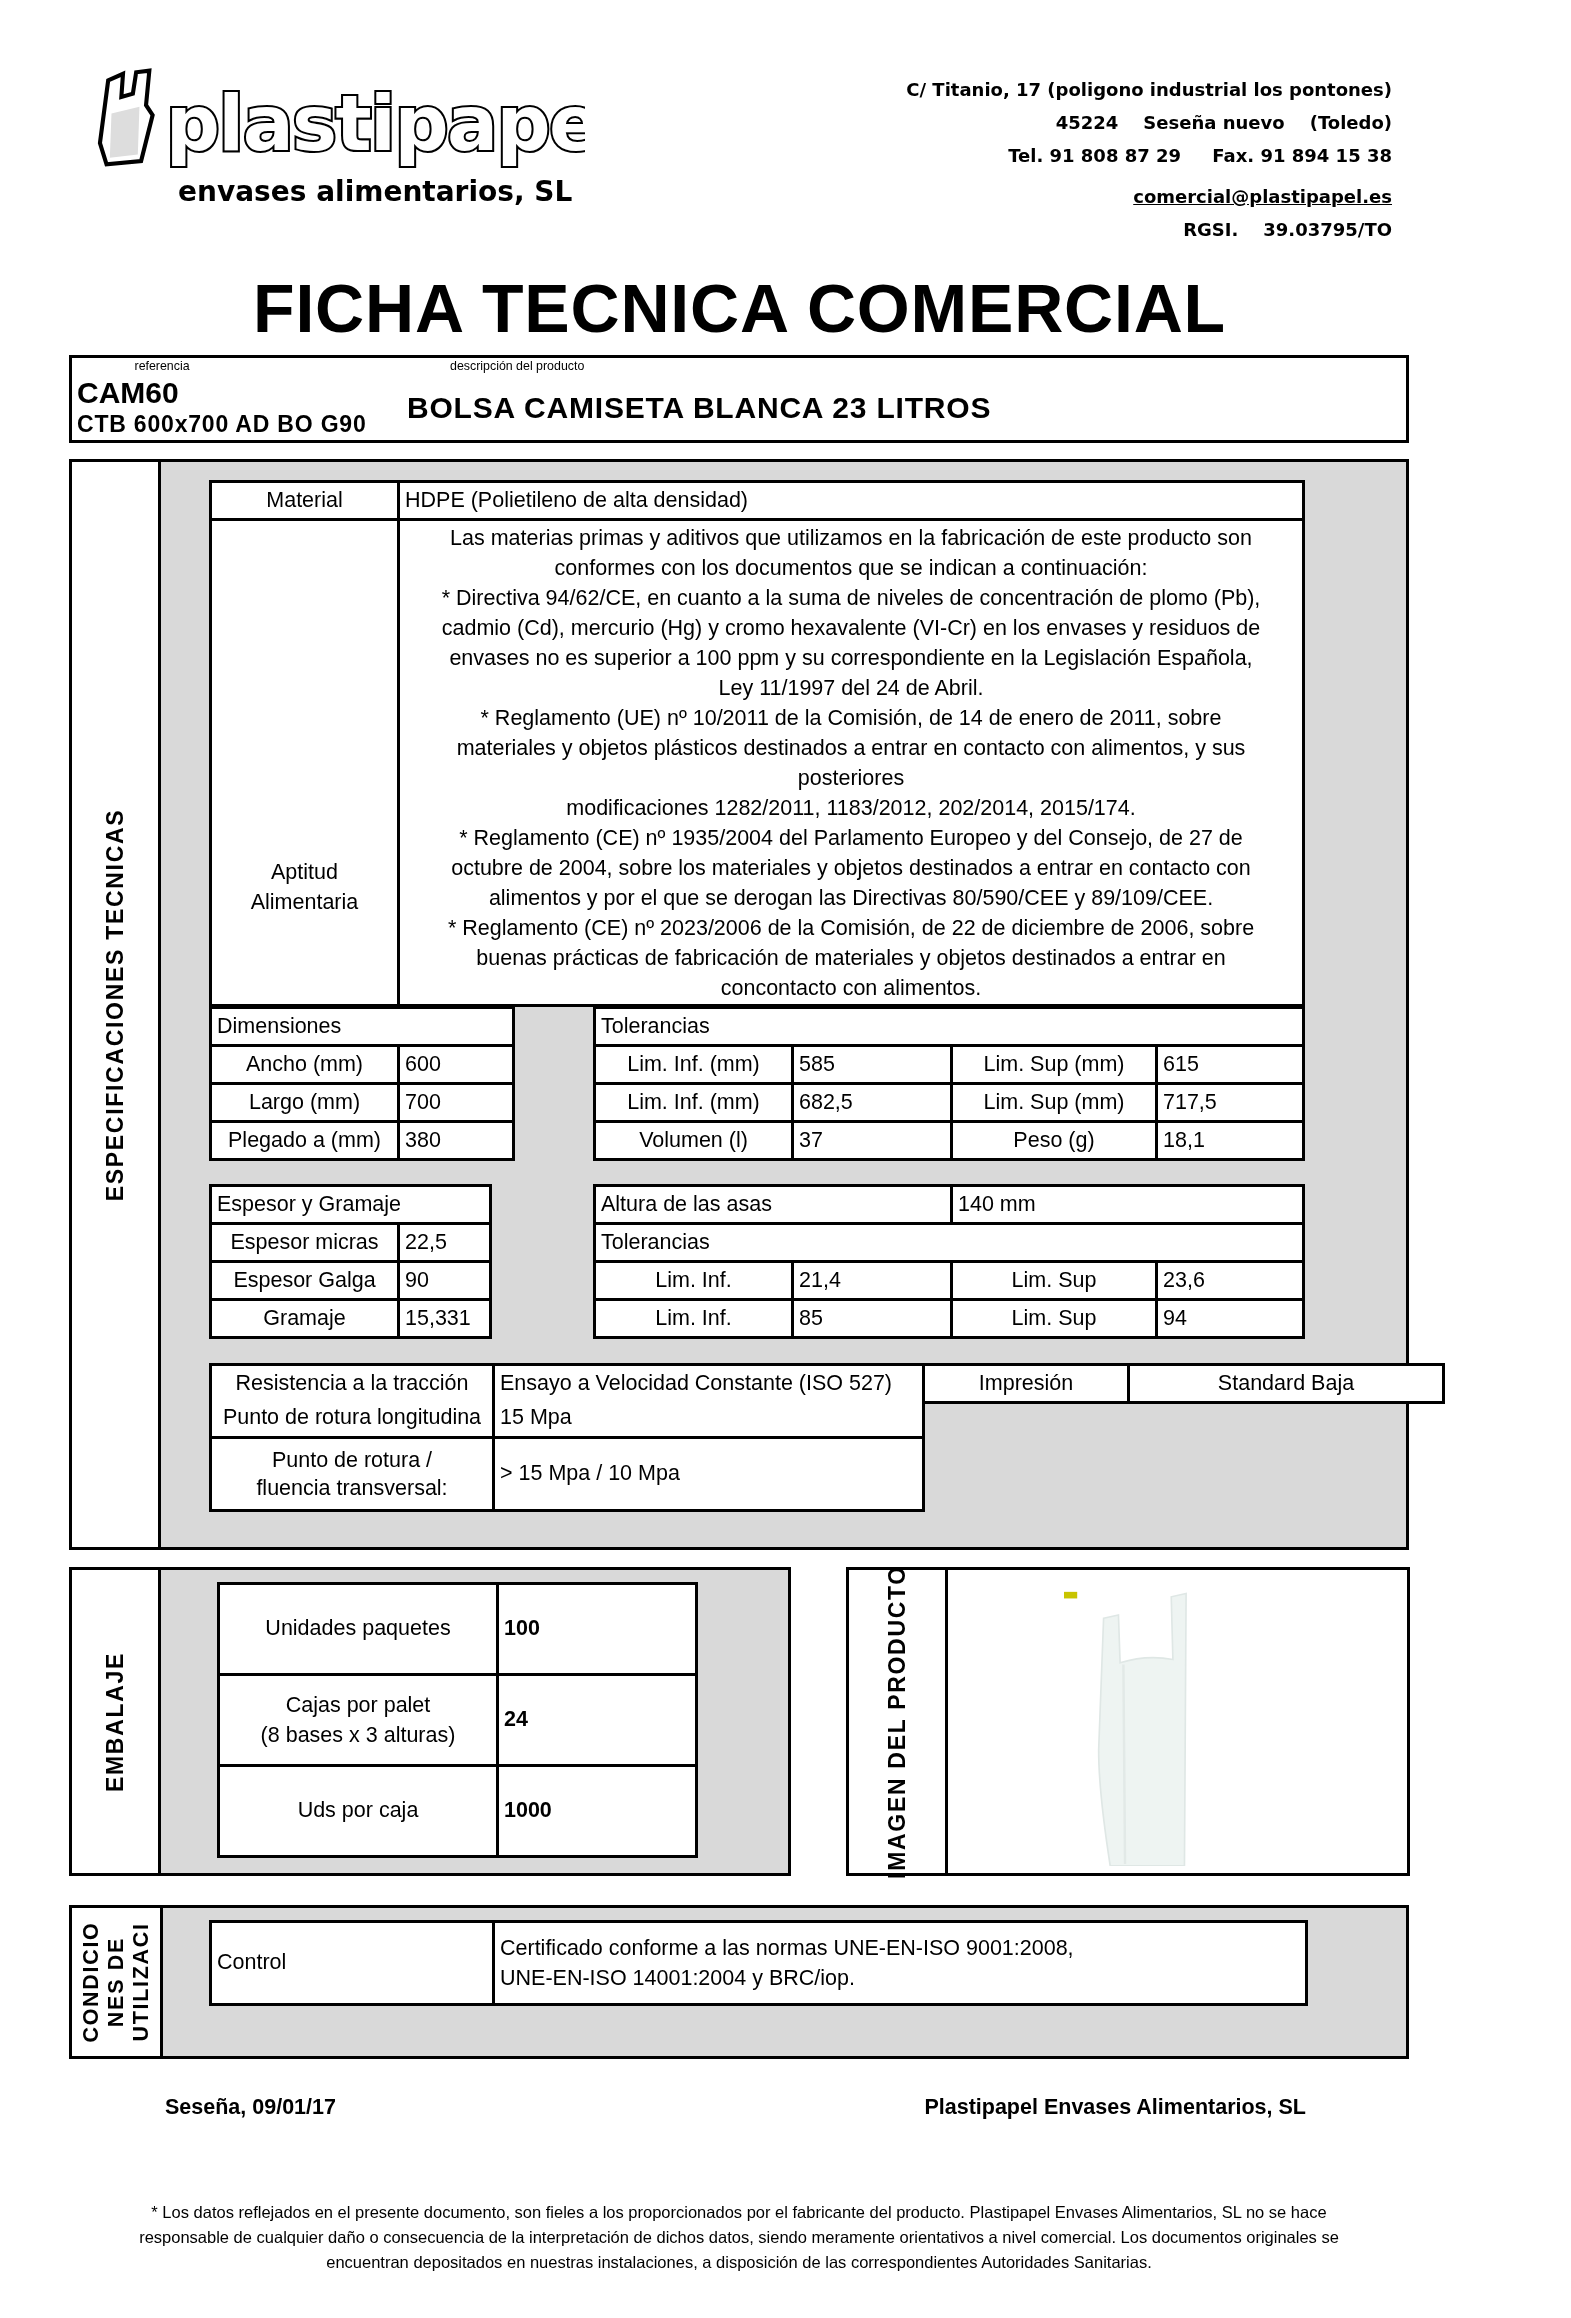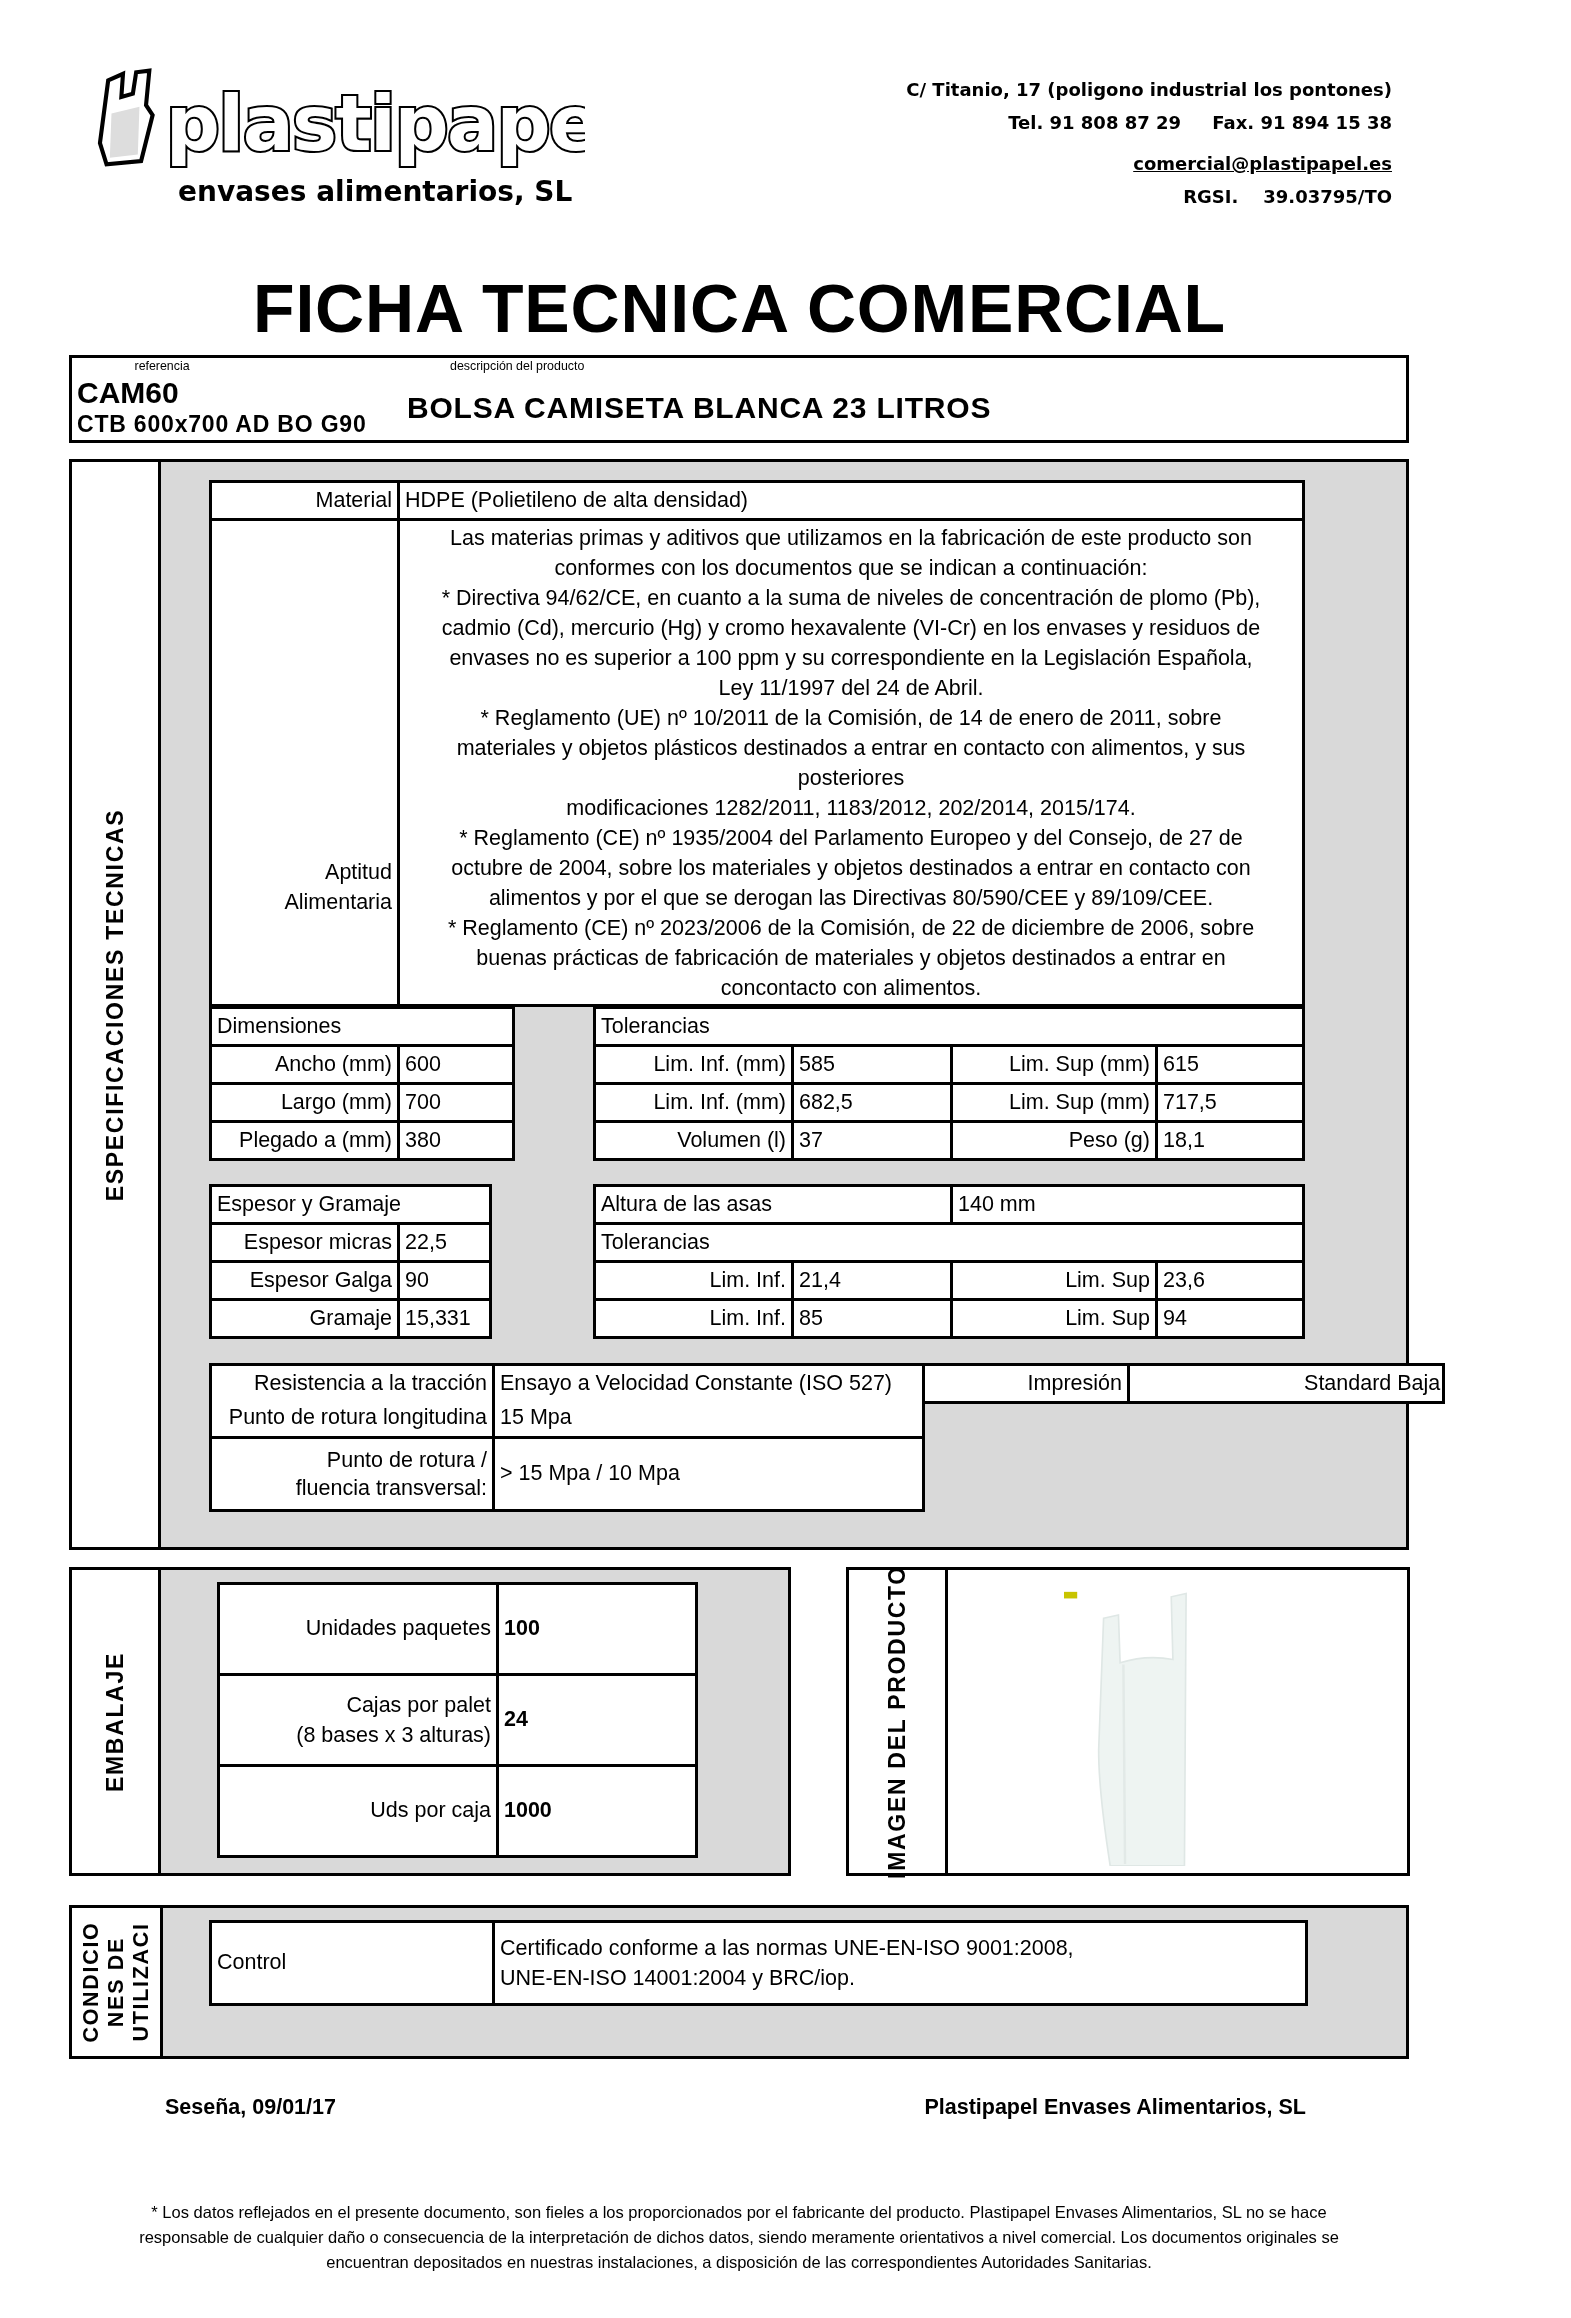--- a/index.html
+++ b/index.html
@@ -23,21 +23,21 @@
   .idbox .desc { position: absolute; left: 335px; top: 33px; font-size: 30px; font-weight: bold; letter-spacing: 0.8px; }
 
   
   .section { border: 3.3px solid #000; background: #d9d9d9; }
   .side { position: absolute; left: 0; top: 0; bottom: 0; width: 89px; background: #fff; border-right: 3.3px solid #000; }
   .vtext { position: absolute; left: 50%; top: 50%; transform: translate(-50%, -50%) rotate(-90deg); white-space: nowrap; font-weight: bold; font-size: 23px; letter-spacing: 1.7px; }
 
   table.grid { position: absolute; border-collapse: collapse; background: #fff; }
   table.grid td { border: 3.3px solid #000; font-size: 21.5px; padding: 0 5px; white-space: nowrap; overflow: hidden; height: 38px; }
   td.c { text-align: left; }
-  td.l { text-align: right; }
+  td.l { text-align: center; }
 
   .aptitud-text { text-align: center; white-space: normal !important; line-height: 30px; padding: 1.7px 10px !important; vertical-align: top; }
   .aptitud-text span { display: block; }
 
   .bag { position: absolute; }
   .date { left: 165px; top: 2095px; font-size: 21.5px; font-weight: bold; }
   .company { right: 266px; top: 2095px; font-size: 21.5px; font-weight: bold; }
   .disclaimer { left: 69px; width: 1340px; top: 2200px; text-align: center; font-size: 16.5px; line-height: 25px; }
 </style>
 </head>
@@ -47,20 +47,21 @@
   <g>
     <path d="M22 20 L40 12 L38 40 L52 36 L56 10 L72 8 L68 50 L76 62 L62 118 L20 122 L12 96 Z" fill="#fff" stroke="#000" stroke-width="5"></path>
     <path d="M26 60 L60 52 L58 110 L24 114 Z" fill="#ddd" stroke="none"></path>
   </g>
   <text x="92" y="104" font-family="DejaVu Sans, sans-serif" font-weight="bold" font-size="92" fill="#fff" stroke="#000" stroke-width="5" paint-order="stroke" letter-spacing="-2">plastipapel</text>
 </svg>
 <div class="abs logo-sub">envases alimentarios, SL</div>
 
 <div class="abs addr">
   <span class="line">C/ Titanio, 17 (poligono industrial los pontones)</span>
+  <span class="line">45224    Seseña nuevo    (Toledo)</span>
   <span class="line">Tel. 91 808 87 29     Fax. 91 894 15 38</span>
   <span class="line email">comercial@plastipapel.es</span>
   <span class="line">RGSI.    39.03795/TO</span>
 </div>
 
 <div class="abs doc-title">FICHA TECNICA COMERCIAL</div>
 
 <div class="abs idbox">
   <span class="lbl" style="left:16.5px">referencia</span>
   <span class="lbl" style="left:332px">descripción del producto</span>

